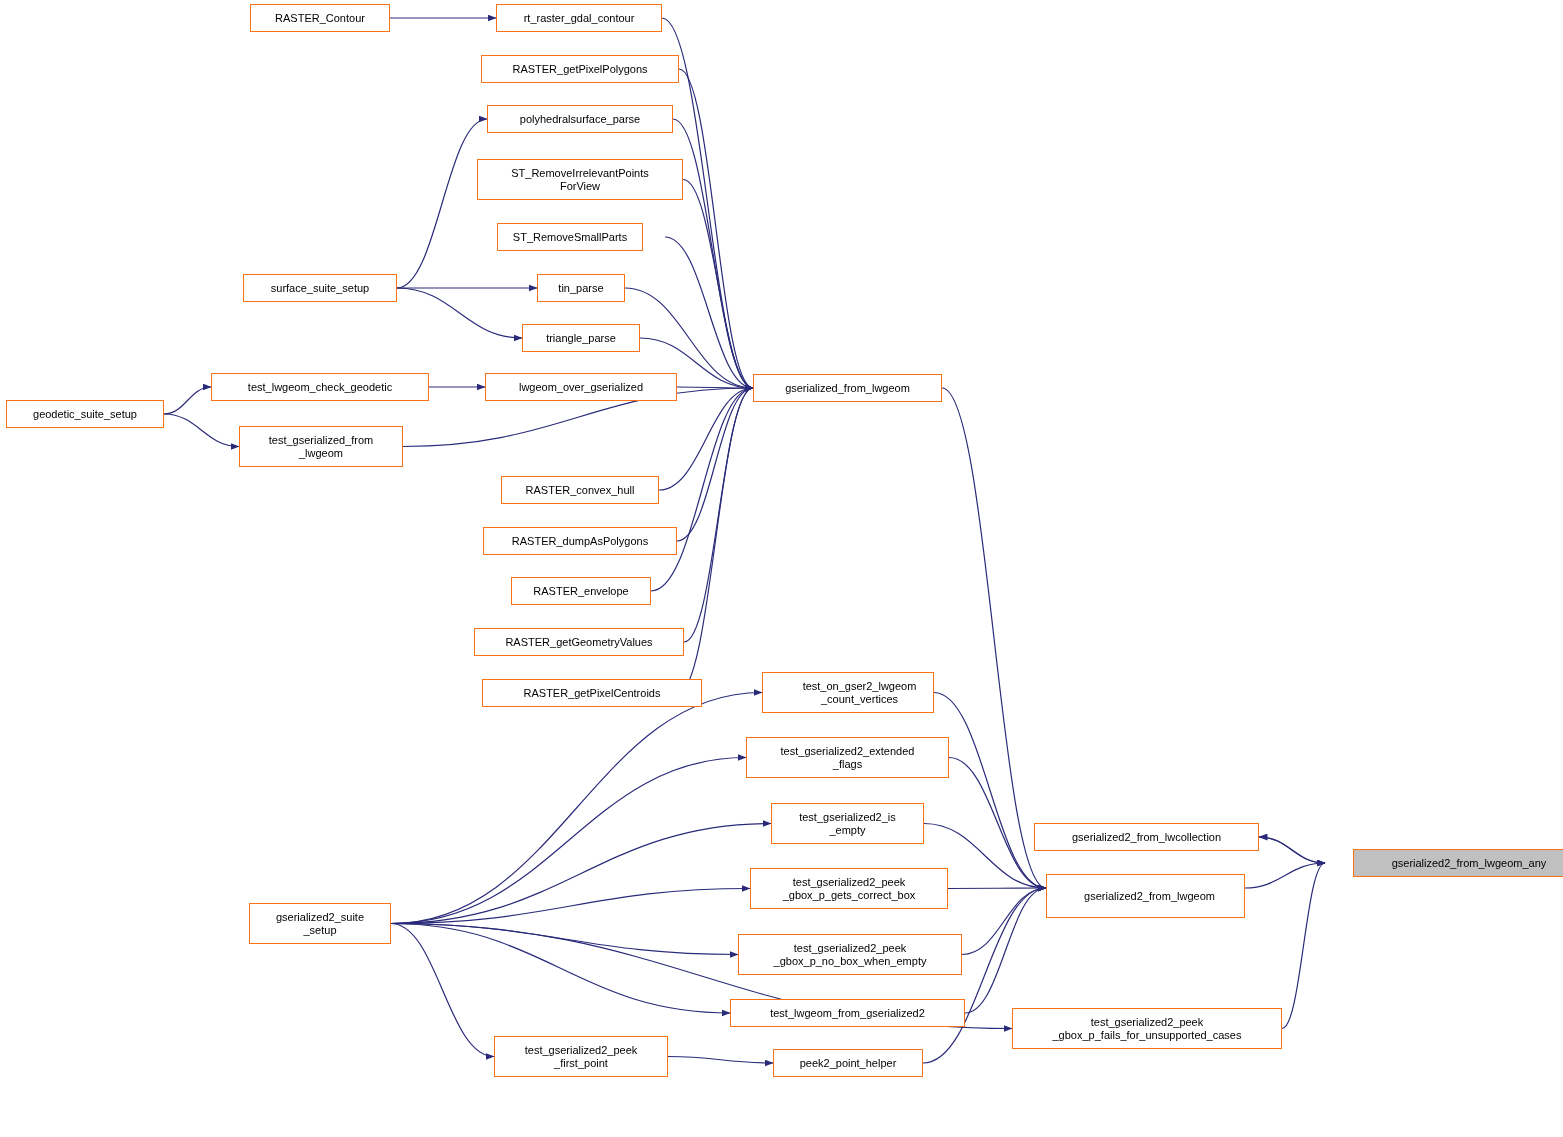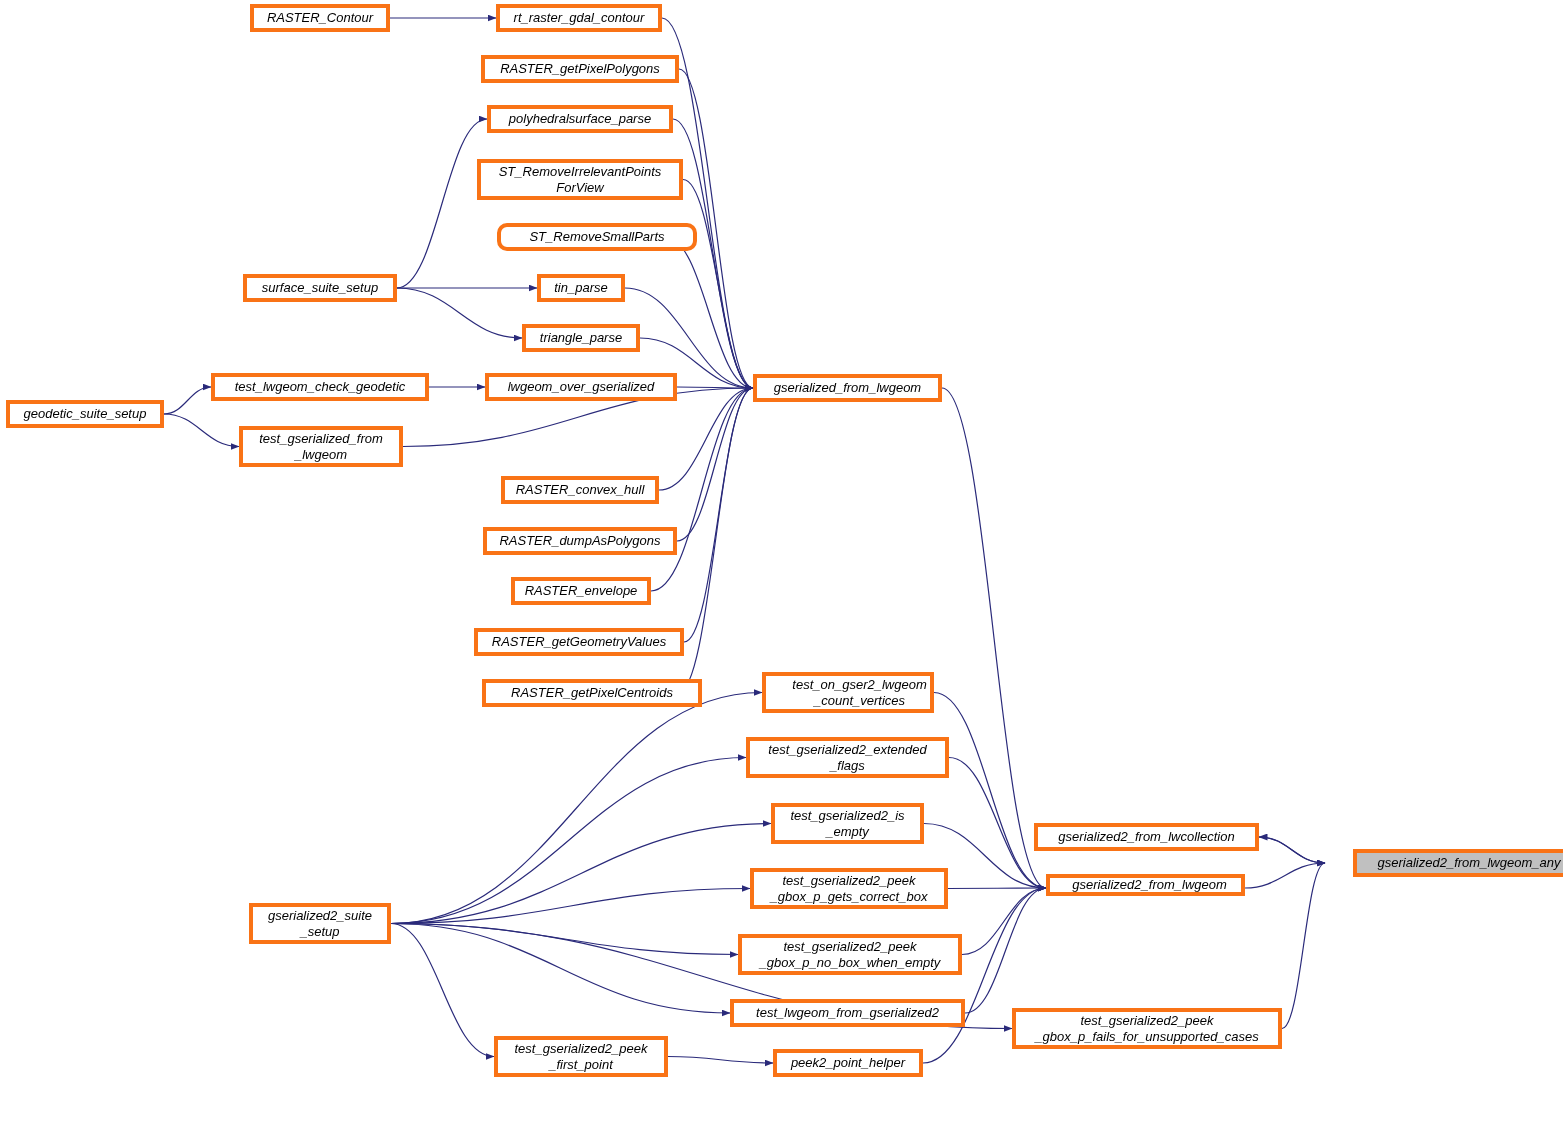--- a/index.html
+++ b/index.html
@@ -19,32 +19,31 @@
     position: absolute;
     left: 0;
     top: 0;
     width: 1563px;
     height: 1137px;
     pointer-events: none;
   }
   .node {
     position: absolute;
     box-sizing: border-box;
-    border: 4px solid #f97316;
+    border: 1px solid #f97316;
     background: #ffffff;
     color: #000000;
-    font-size: 13px;
+    font-size: 11px;
     line-height: 1.18;
     display: flex;
     align-items: center;
     justify-content: center;
     text-align: center;
     white-space: pre-line;
     padding: 0 5px;
-    font-style: italic;
   }
   .node.highlight {
     background: #c0c0c0;
     margin-left: 28px;
   }
 </style>
 </head>
 <body>
 
 <div id="canvas">
@@ -99,21 +98,21 @@
         <path d="M668,1056.5 C715.25,1056.5 725.75,1063 773,1063" fill="none" stroke="#2a2a7a" stroke-width="1.2" marker-end="url(#arrow)"></path>
       </g>
   </svg>
   <div id="node-layer">
       <div class="node" style="left: 250px; top: 4px; width: 140px; height: 28px;">RASTER_Contour</div>
       <div class="node" style="left: 496px; top: 4px; width: 166px; height: 28px;">rt_raster_gdal_contour</div>
       <div class="node" style="left: 481px; top: 55px; width: 198px; height: 28px;">RASTER_getPixelPolygons</div>
       <div class="node" style="left: 487px; top: 105px; width: 186px; height: 28px;">polyhedralsurface_parse</div>
       <div class="node" style="left: 477px; top: 159px; width: 206px; height: 41px;">ST_RemoveIrrelevantPoints
 ForView</div>
-      <div class="node" style="left: 497px; top: 223px; width: 200px; height: 28px; border-radius: 10px;">ST_RemoveSmallParts</div>
+      <div class="node" style="left: 497px; top: 223px; width: 146px; height: 28px;">ST_RemoveSmallParts</div>
       <div class="node" style="left: 243px; top: 274px; width: 154px; height: 28px;">surface_suite_setup</div>
       <div class="node" style="left: 537px; top: 274px; width: 88px; height: 28px;">tin_parse</div>
       <div class="node" style="left: 522px; top: 324px; width: 118px; height: 28px;">triangle_parse</div>
       <div class="node" style="left: 211px; top: 373px; width: 218px; height: 28px;">test_lwgeom_check_geodetic</div>
       <div class="node" style="left: 485px; top: 373px; width: 192px; height: 28px;">lwgeom_over_gserialized</div>
       <div class="node" style="left: 753px; top: 374px; width: 189px; height: 28px;">gserialized_from_lwgeom</div>
       <div class="node" style="left: 6px; top: 400px; width: 158px; height: 28px;">geodetic_suite_setup</div>
       <div class="node" style="left: 239px; top: 426px; width: 164px; height: 41px;">test_gserialized_from
 _lwgeom</div>
       <div class="node" style="left: 501px; top: 476px; width: 158px; height: 28px;">RASTER_convex_hull</div>
@@ -124,21 +123,21 @@
       <div class="node" style="left: 762px; top: 672px; width: 172px; height: 41px; padding-left: 28px;">test_on_gser2_lwgeom
 _count_vertices</div>
       <div class="node" style="left: 746px; top: 737px; width: 203px; height: 41px;">test_gserialized2_extended
 _flags</div>
       <div class="node" style="left: 771px; top: 803px; width: 153px; height: 41px;">test_gserialized2_is
 _empty</div>
       <div class="node" style="left: 1034px; top: 823px; width: 225px; height: 28px;">gserialized2_from_lwcollection</div>
       <div class="node highlight" style="left: 1325px; top: 849px; width: 232px; height: 28px;">gserialized2_from_lwgeom_any</div>
       <div class="node" style="left: 750px; top: 868px; width: 198px; height: 41px;">test_gserialized2_peek
 _gbox_p_gets_correct_box</div>
-      <div class="node" style="left: 1046px; top: 874px; width: 199px; height: 22px; padding-left: 13px;">gserialized2_from_lwgeom</div>
+      <div class="node" style="left: 1046px; top: 874px; width: 199px; height: 44px; padding-left: 13px;">gserialized2_from_lwgeom</div>
       <div class="node" style="left: 249px; top: 903px; width: 142px; height: 41px;">gserialized2_suite
 _setup</div>
       <div class="node" style="left: 738px; top: 934px; width: 224px; height: 41px;">test_gserialized2_peek
 _gbox_p_no_box_when_empty</div>
       <div class="node" style="left: 730px; top: 999px; width: 235px; height: 28px;">test_lwgeom_from_gserialized2</div>
       <div class="node" style="left: 1012px; top: 1008px; width: 270px; height: 41px;">test_gserialized2_peek
 _gbox_p_fails_for_unsupported_cases</div>
       <div class="node" style="left: 494px; top: 1036px; width: 174px; height: 41px;">test_gserialized2_peek
 _first_point</div>
       <div class="node" style="left: 773px; top: 1049px; width: 150px; height: 28px;">peek2_point_helper</div>

